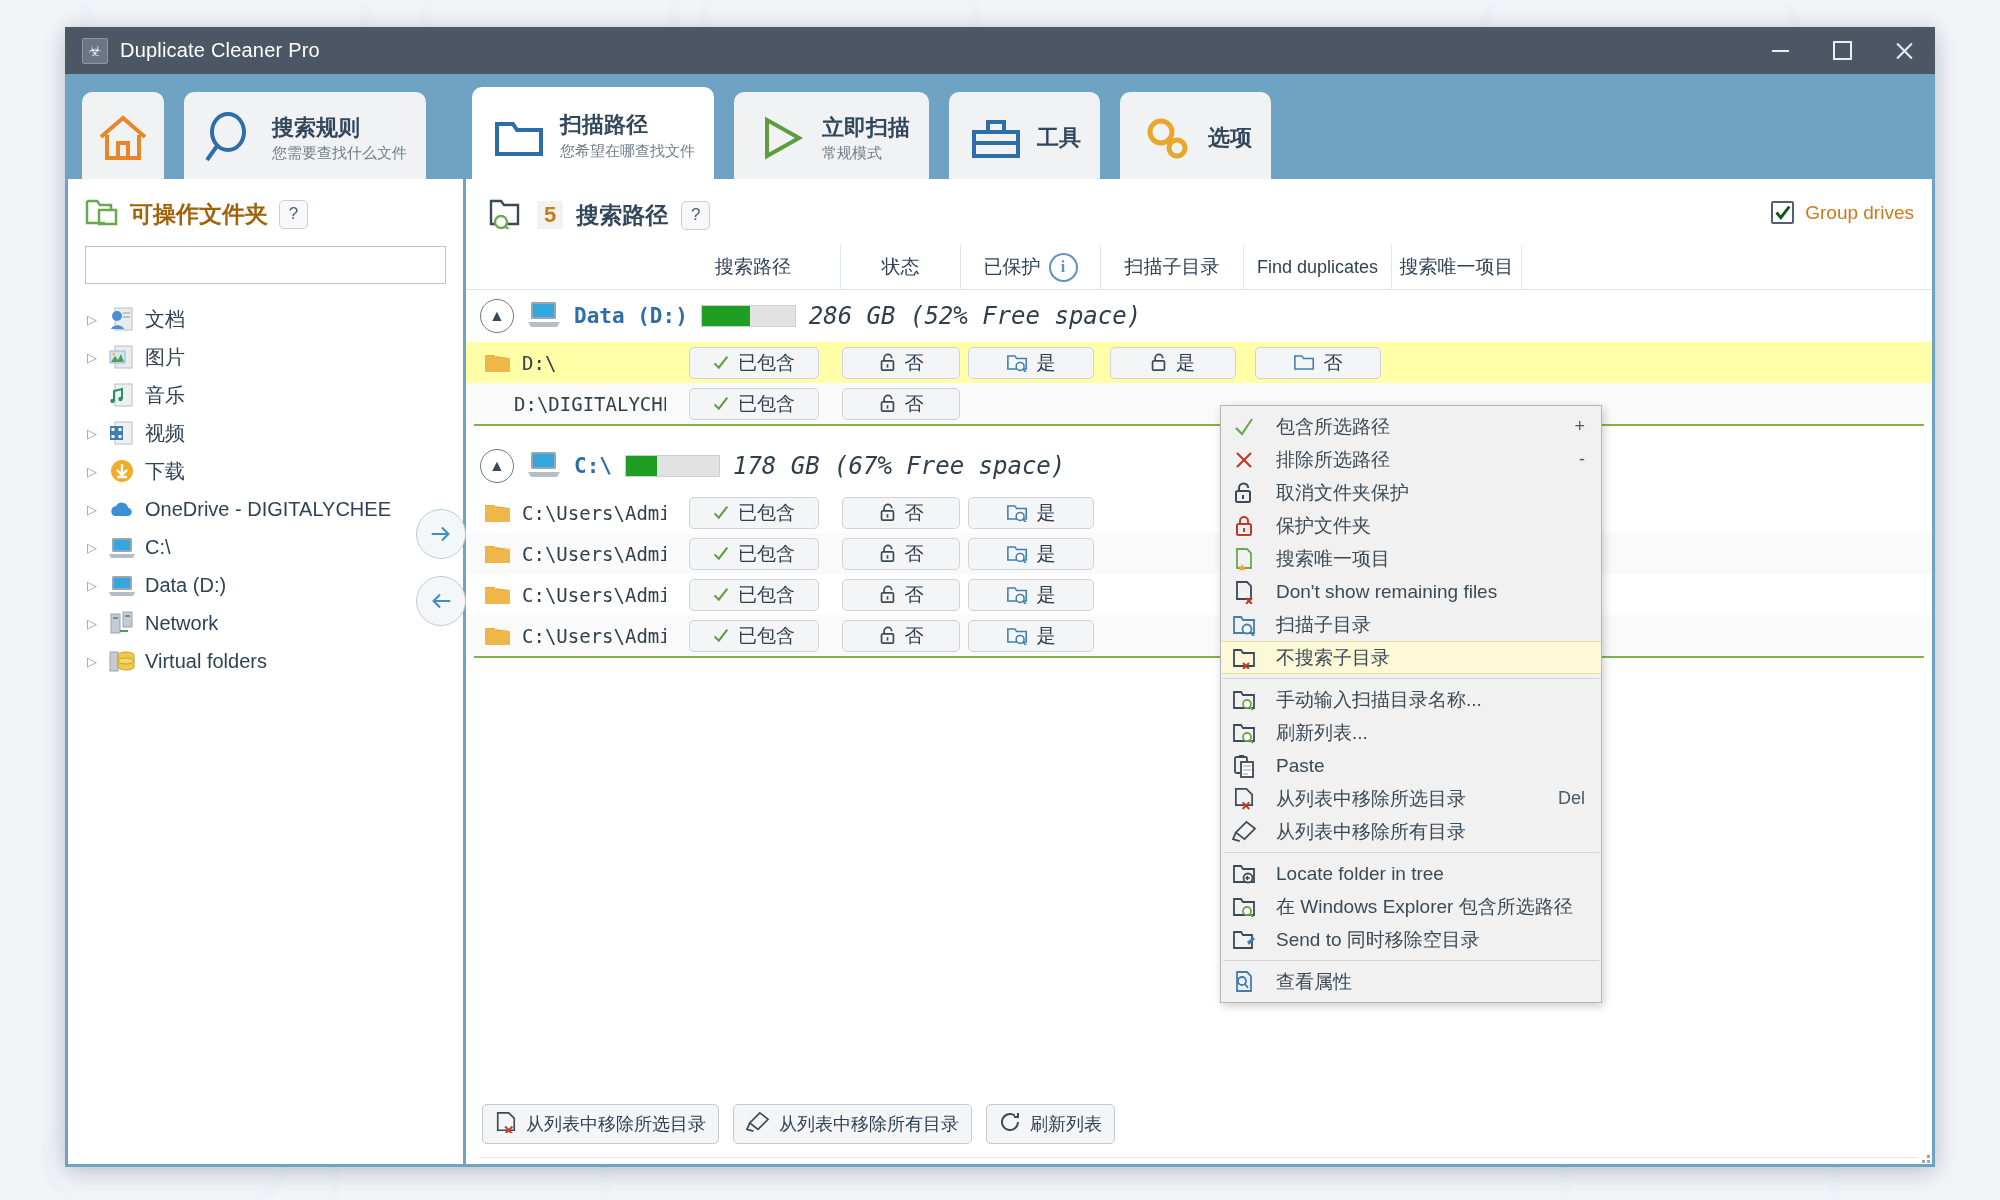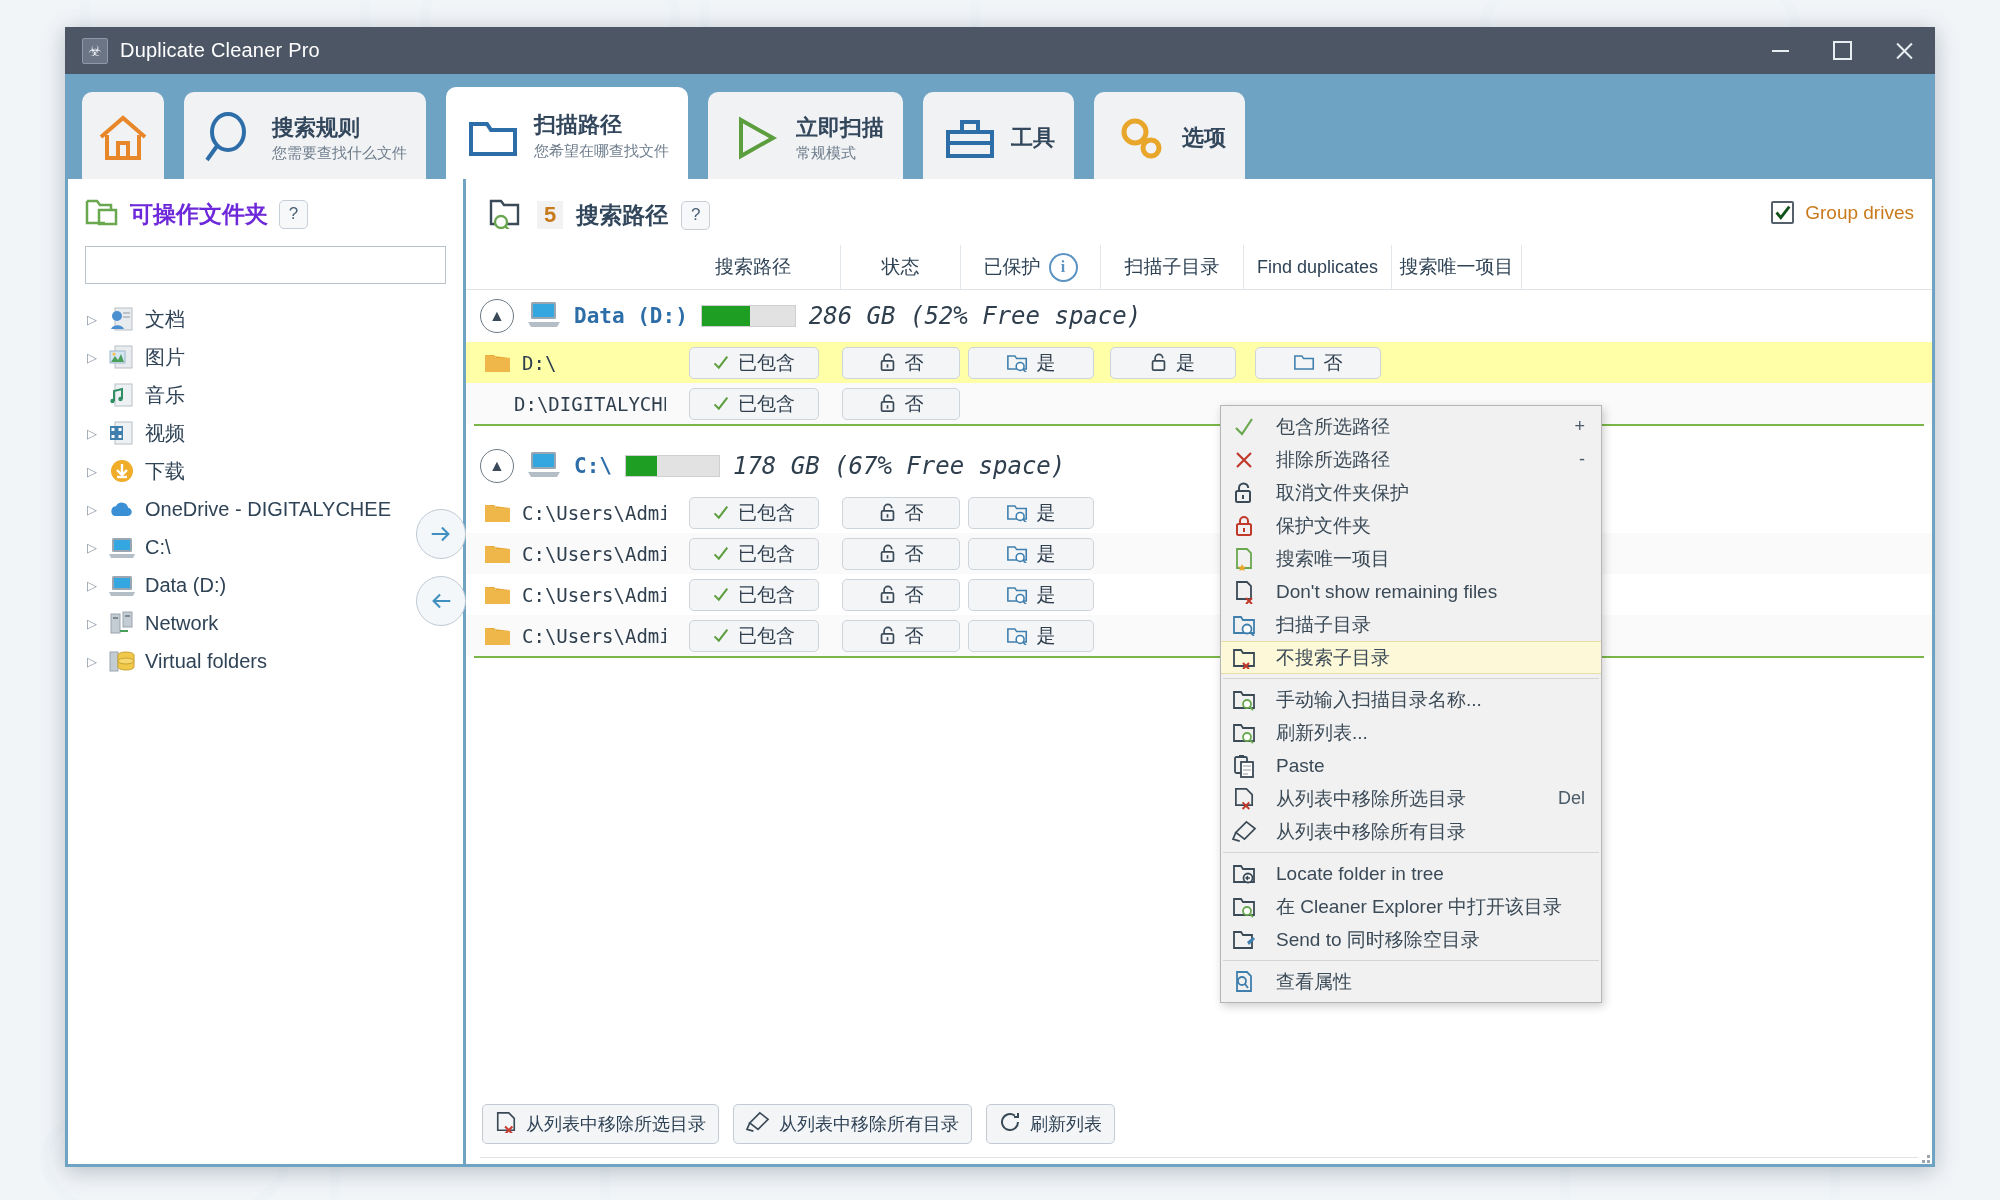--- a/index.html
+++ b/index.html
@@ -49,36 +49,36 @@
   .winbtn .cl:after{transform:rotate(-45deg);}
 
   
   .ribbon{height:105px;position:relative;background:#6fa3c4;}
   .tabs{position:absolute;left:17px;top:13px;display:flex;align-items:flex-end;gap:20px;}
   .tab{
     height:92px;background:#f1f2f4;border-radius:10px 10px 0 0;
     display:flex;align-items:center;padding:0 19px;gap:13px;box-sizing:border-box;
     position:relative;
   }
-  .tab.active{background:#ffffff;height:97px;}
+  .tab.active{background:#ffffff;height:97px;margin-left:26px;}
   .tab .tab-txt{display:flex;flex-direction:column;justify-content:center;}
   .tab .t1{font-size:22px;font-weight:bold;color:#33475c;line-height:1.25;}
   .tab .t2{font-size:15px;color:#6e7d8c;line-height:1.3;margin-top:2px;}
   .tab .tab-ico{width:56px;height:56px;flex:none;}
   .tab.home{padding:0 13px;}
 
   
   .content{position:absolute;left:3px;top:152px;width:1864px;height:985px;display:flex;}
   .lpanel{width:395px;background:#ffffff;position:relative;box-sizing:border-box;}
   .vsep{width:3px;background:#6fa3c4;}
   .rpanel{flex:1;background:#ffffff;position:relative;box-sizing:border-box;}
 
   
   .lp-head{display:flex;align-items:center;gap:11px;padding:18px 0 6px 17px;}
-  .lp-head .ttl{font-size:23px;font-weight:bold;color:#6d28d9;}
+  .lp-head .ttl{font-size:23px;font-weight:bold;color:#a16207;}
   .qmark{width:27px;height:27px;border:1px solid #c7ced6;border-radius:5px;background:#f6f8fa;
          display:flex;align-items:center;justify-content:center;font-size:17px;color:#4a6175;}
   .lp-search{margin:9px 17px 0 17px;height:36px;border:1px solid #b9c3cc;background:#fff;}
   .tree{margin-top:16px;padding-left:17px;}
   .trow{display:flex;align-items:center;height:38px;gap:9px;}
   .tarrow{width:14px;font-size:13px;color:#8d98a4;text-align:center;}
   .ticon{width:28px;height:28px;flex:none;}
   .tlabel{font-size:20px;color:#2f4356;}
   .cbx{width:23px;height:23px;border:2px solid #54606c;background:#fff;border-radius:2px;
        display:flex;align-items:center;justify-content:center;box-sizing:border-box;}
@@ -898,21 +898,21 @@
       <span class="macc"></span>
     </div>
     <div class="mi">
       <span class="mico">
           <svg viewBox="0 0 24 22" width="24" height="22">
             <path d="M2 3 L9 3 L11 6 L22 6 L22 19 L2 19 Z" fill="none" stroke="#3b4a57" stroke-width="1.8"></path>
             <circle cx="15" cy="15" r="4" fill="#fff" stroke="#6aa84f" stroke-width="1.8"></circle>
             <line x1="18" y1="18" x2="21" y2="21" stroke="#6aa84f" stroke-width="1.8"></line>
           </svg>
         </span>
-      <span class="mlbl">在 Cleaner Explorer 中打开该目录</span>
+      <span class="mlbl">在 Windows Explorer 包含所选路径</span>
       <span class="macc"></span>
     </div>
     <div class="mi">
       <span class="mico">
           <svg viewBox="0 0 24 22" width="24" height="22">
             <path d="M2 3 L9 3 L11 6 L20 6 L20 19 L2 19 Z" fill="none" stroke="#3b4a57" stroke-width="1.8"></path>
             <path d="M15 13 L21 8 L23 10 L17 16 Z" fill="#3f7fae"></path>
           </svg>
         </span>
       <span class="mlbl">Send to 同时移除空目录</span>

